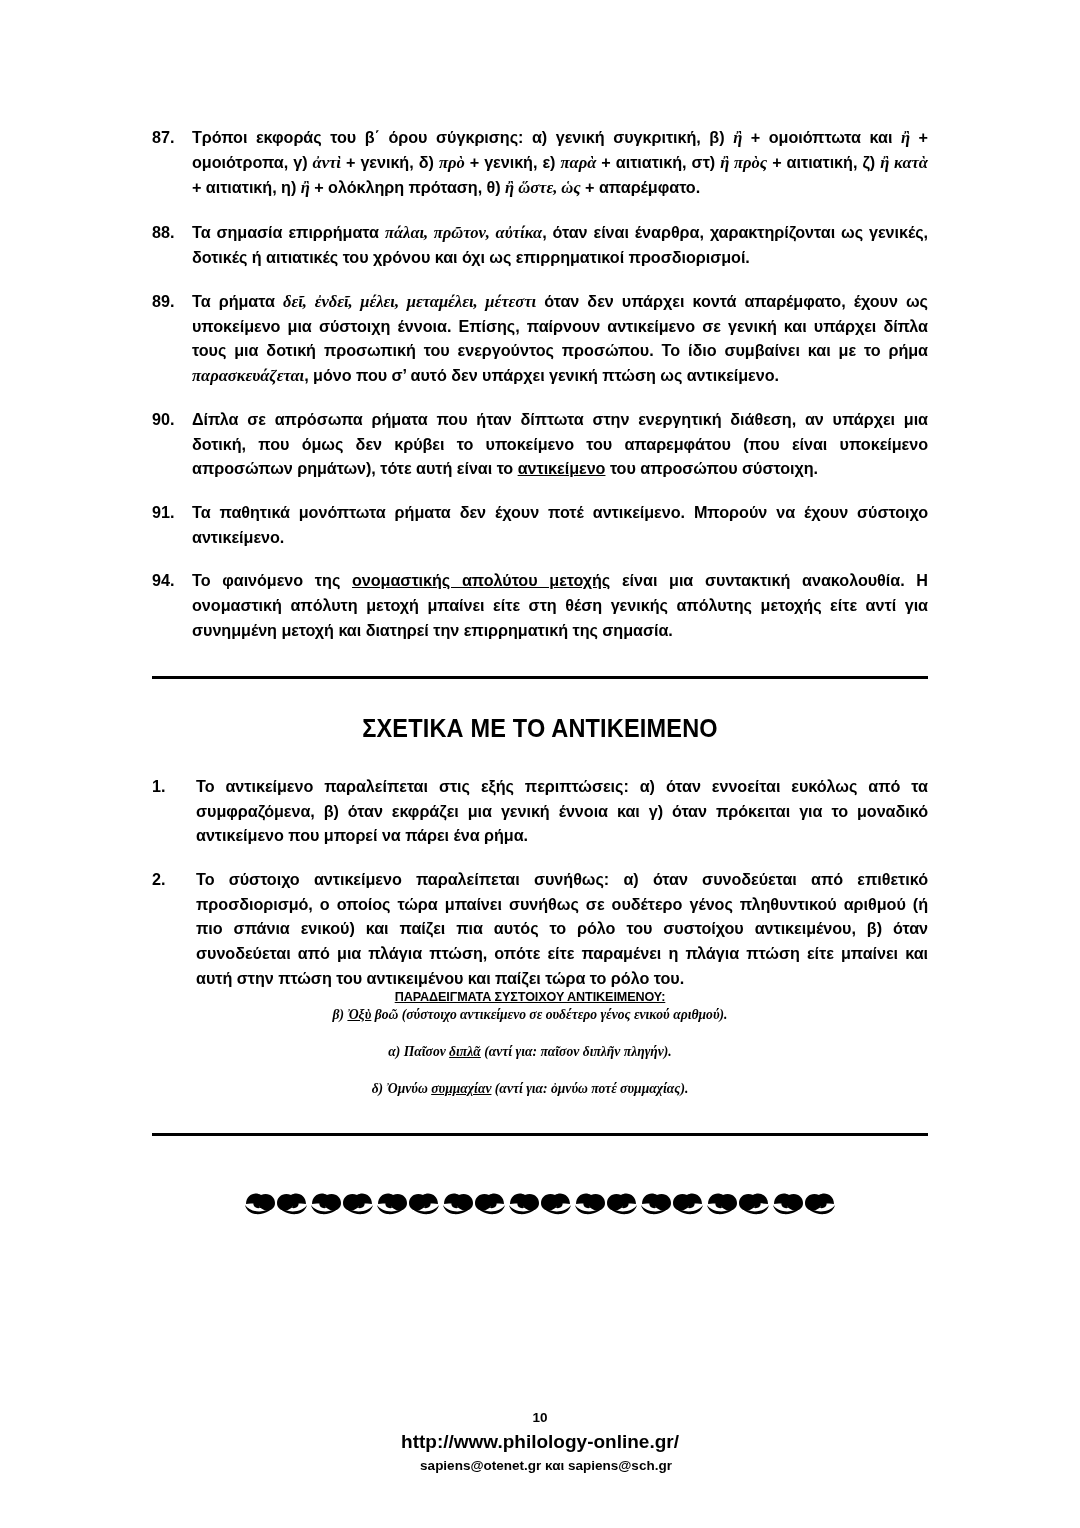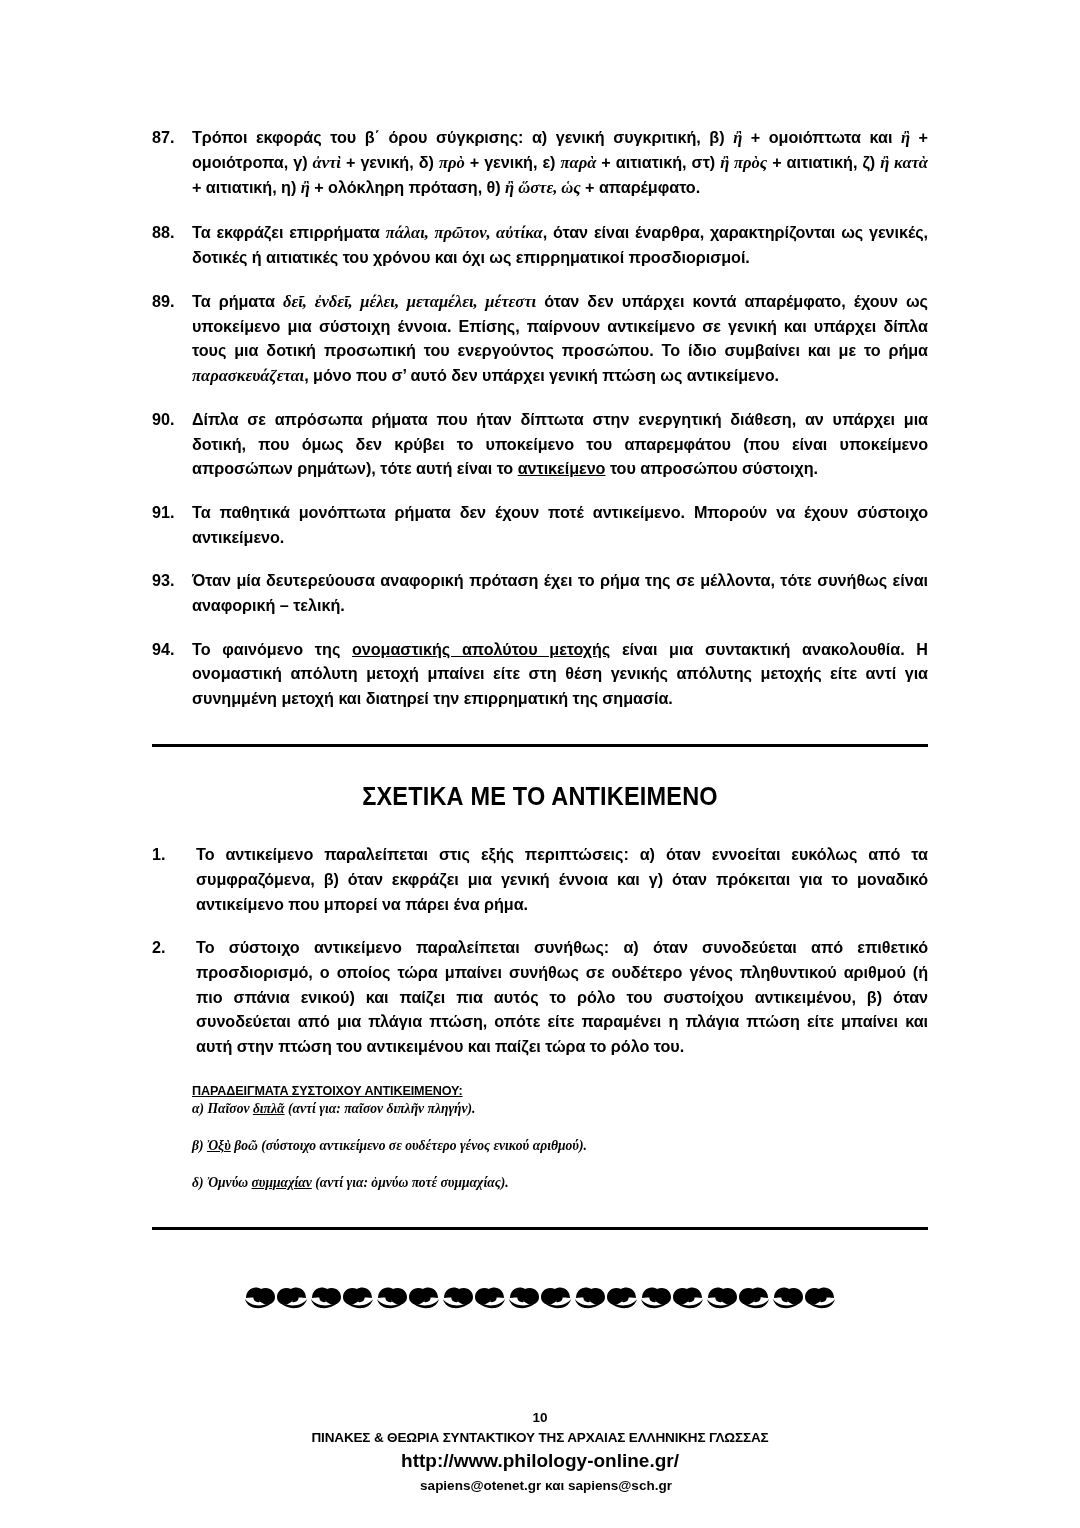--- a/index.html
+++ b/index.html
@@ -142,37 +142,33 @@
 <div class="page">
   <div class="content">
 
     <ol class="num-list" id="section-a-list" style="margin-top:125px;">
         <li class="num-item">
           <span class="marker">87.</span>
           <span class="body"><span>Τρόποι εκφοράς του β΄ όρου σύγκρισης: α) γενική συγκριτική, β) </span><span class="grk">ἢ</span><span> + ομοιόπτωτα και </span><span class="grk">ἢ</span><span> + ομοιότροπα, γ) </span><span class="grk">ἀντὶ</span><span> + γενική, δ) </span><span class="grk">πρὸ</span><span> + γενική, ε) </span><span class="grk">παρὰ</span><span> + αιτιατική, στ) </span><span class="grk">ἢ πρὸς</span><span> + αιτιατική, ζ) </span><span class="grk">ἢ κατὰ</span><span> + αιτιατική, η) </span><span class="grk">ἢ</span><span> + ολόκληρη πρόταση, θ) </span><span class="grk">ἢ ὥστε, ὡς</span><span> + απαρέμφατο.</span></span>
         </li>
         <li class="num-item">
           <span class="marker">88.</span>
-          <span class="body"><span>Τα εκφράζει επιρρήματα </span><span class="grk">πάλαι, πρῶτον, αὐτίκα</span><span>, όταν είναι έναρθρα, χαρακτηρίζονται ως γενικές, δοτικές ή αιτιατικές του χρόνου και όχι ως επιρρηματικοί προσδιορισμοί.</span></span>
+          <span class="body"><span>Τα σημασία επιρρήματα </span><span class="grk">πάλαι, πρῶτον, αὐτίκα</span><span>, όταν είναι έναρθρα, χαρακτηρίζονται ως γενικές, δοτικές ή αιτιατικές του χρόνου και όχι ως επιρρηματικοί προσδιορισμοί.</span></span>
         </li>
         <li class="num-item">
           <span class="marker">89.</span>
           <span class="body"><span>Τα ρήματα </span><span class="grk">δεῖ, ἐνδεῖ, μέλει, μεταμέλει, μέτεστι</span><span> όταν δεν υπάρχει κοντά απαρέμφατο, έχουν ως υποκείμενο μια σύστοιχη έννοια. Επίσης, παίρνουν αντικείμενο σε γενική και υπάρχει δίπλα τους μια δοτική προσωπική του ενεργούντος προσώπου. Το ίδιο συμβαίνει και με το ρήμα </span><span class="grk">παρασκευάζεται</span><span>, μόνο που σ’ αυτό δεν υπάρχει γενική πτώση ως αντικείμενο.</span></span>
         </li>
         <li class="num-item">
           <span class="marker">90.</span>
           <span class="body"><span>Δίπλα σε απρόσωπα ρήματα που ήταν δίπτωτα στην ενεργητική διάθεση, αν υπάρχει μια δοτική, που όμως δεν κρύβει το υποκείμενο του απαρεμφάτου (που είναι υποκείμενο απροσώπων ρημάτων), τότε αυτή είναι το </span><span class="ul">αντικείμενο</span><span> του απροσώπου σύστοιχη.</span></span>
         </li>
         <li class="num-item">
           <span class="marker">91.</span>
           <span class="body"><span>Τα παθητικά μονόπτωτα ρήματα δεν έχουν ποτέ αντικείμενο. Μπορούν να έχουν σύστοιχο αντικείμενο.</span></span>
-        </li>
-        <li class="num-item">
-          <span class="marker">93.</span>
-          <span class="body"><span>Όταν μία δευτερεύουσα αναφορική πρόταση έχει το ρήμα της σε μέλλοντα, τότε συνήθως είναι αναφορική – τελική.</span></span>
         </li>
         <li class="num-item">
           <span class="marker">94.</span>
           <span class="body"><span>Το φαινόμενο της </span><span class="ul">ονομαστικής απολύτου μετοχής</span><span> είναι μια συντακτική ανακολουθία. Η ονομαστική απόλυτη μετοχή μπαίνει είτε στη θέση γενικής απόλυτης μετοχής είτε αντί για συνημμένη μετοχή και διατηρεί την επιρρηματική της σημασία.</span></span>
         </li>
       </ol>
 
     <div class="rule" style="margin-top:34px;"></div>
 
     <div class="section-heading" style="margin-top:35px;">ΣΧΕΤΙΚΑ ΜΕ ΤΟ ΑΝΤΙΚΕΙΜΕΝΟ</div>
@@ -181,25 +177,25 @@
         <li class="num-item wide">
           <span class="marker">1.</span>
           <span class="body"><span>Το αντικείμενο παραλείπεται στις εξής περιπτώσεις: α) όταν εννοείται ευκόλως από τα συμφραζόμενα, β) όταν εκφράζει μια γενική έννοια και γ) όταν πρόκειται για το μοναδικό αντικείμενο που μπορεί να πάρει ένα ρήμα.</span></span>
         </li>
         <li class="num-item wide">
           <span class="marker">2.</span>
           <span class="body"><span>Το σύστοιχο αντικείμενο παραλείπεται συνήθως: α) όταν συνοδεύεται από επιθετικό προσδιορισμό, ο οποίος τώρα μπαίνει συνήθως σε ουδέτερο γένος πληθυντικού αριθμού (ή πιο σπάνια ενικού) και παίζει πια αυτός το ρόλο του συστοίχου αντικειμένου, β) όταν συνοδεύεται από μια πλάγια πτώση, οπότε είτε παραμένει η πλάγια πτώση είτε μπαίνει και αυτή στην πτώση του αντικειμένου και παίζει τώρα το ρόλο του.</span></span>
         </li>
       </ol>
 
-    <div class="examples" style="margin-top:26px;">
+    <div class="examples" style="text-align:center;">
       <div class="examples-title">ΠΑΡΑΔΕΙΓΜΑΤΑ ΣΥΣΤΟΙΧΟΥ ΑΝΤΙΚΕΙΜΕΝΟΥ:</div>
       <div id="examples-list">
+          <p class="example"><span>β) </span><span class="ul">Ὀξὺ</span><span> βοῶ (σύστοιχο αντικείμενο σε ουδέτερο γένος ενικού αριθμού).</span></p>
           <p class="example"><span>α) Παῖσον </span><span class="ul">διπλᾶ</span><span> (αντί για: παῖσον διπλῆν πληγήν).</span></p>
-          <p class="example"><span>β) </span><span class="ul">Ὀξὺ</span><span> βοῶ (σύστοιχο αντικείμενο σε ουδέτερο γένος ενικού αριθμού).</span></p>
           <p class="example"><span>δ) Ὀμνύω </span><span class="ul">συμμαχίαν</span><span> (αντί για: ὀμνύω ποτέ συμμαχίας).</span></p>
         </div>
     </div>
 
     <div class="rule" style="margin-top:36px;"></div>
 
     <div class="ornament-row" style="margin-top:46px;">
       <svg id="ornament-svg" width="594" height="40" viewBox="0 0 594 40" xmlns="http://www.w3.org/2000/svg">
           <g transform="translate(2,20)">
             <path d="M 1,2 C 1,-7 10,-11 16,-7 C 22,-3 21,5 15,6 C 10,7 7,3 9,0 C 10,-2 13,-2 14,0 C 15,2 12,3 11,1 M 16,-7 C 24,-10 30,-5 30,1 C 30,7 24,10 19,8 C 14,6 13,1 15,6 Z" fill="#000000"></path>
@@ -273,17 +269,16 @@
             <path d="M 1,2 C 1,-7 10,-11 16,-7 C 22,-3 21,5 15,6 C 10,7 7,3 9,0 C 10,-2 13,-2 14,0 C 15,2 12,3 11,1 M 16,-7 C 24,-10 30,-5 30,1 C 30,7 24,10 19,8 C 14,6 13,1 15,6 Z" fill="#000000"></path>
             <path d="M 0,3 C 4,9 14,11 22,8 C 27,6 29,4 30,1 C 28,8 20,13 10,12 C 4,11 1,7 0,3 Z" fill="#000000"></path>
           </g>
         </svg>
     </div>
 
   </div>
 
   <div class="footer">
     <div class="page-number">10</div>
-    <div class="doc-title">ΠΙΝΑΚΕΣ &amp; ΘΕΩΡΙΑ ΣΥΝΤΑΚΤΙΚΟΥ ΤΗΣ ΑΡΧΑΙΑΣ ΕΛΛΗΝΙΚΗΣ ΓΛΩΣΣΑΣ</div>
     <div class="site-url">http://www.philology-online.gr/</div>
     <div class="contact">sapiens@otenet.gr και sapiens@sch.gr</div>
   </div>
 </div>
 
 </body></html>

